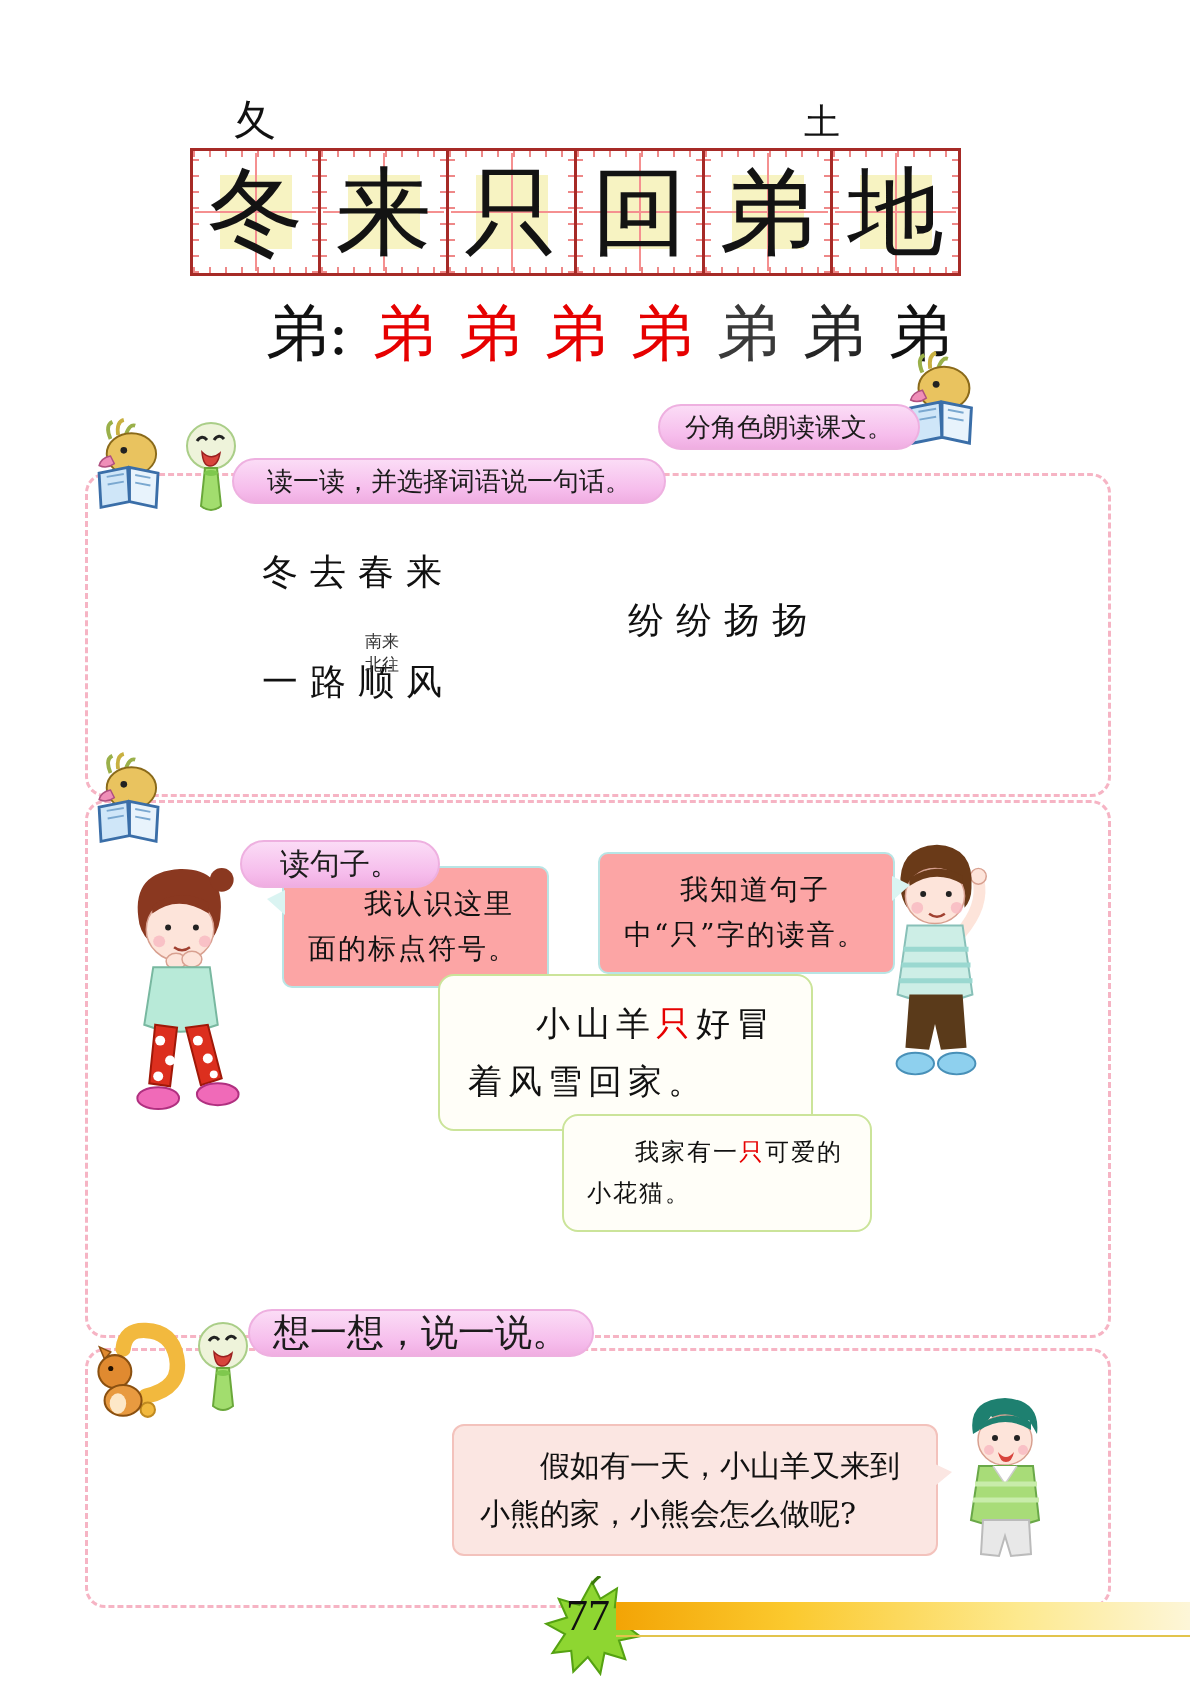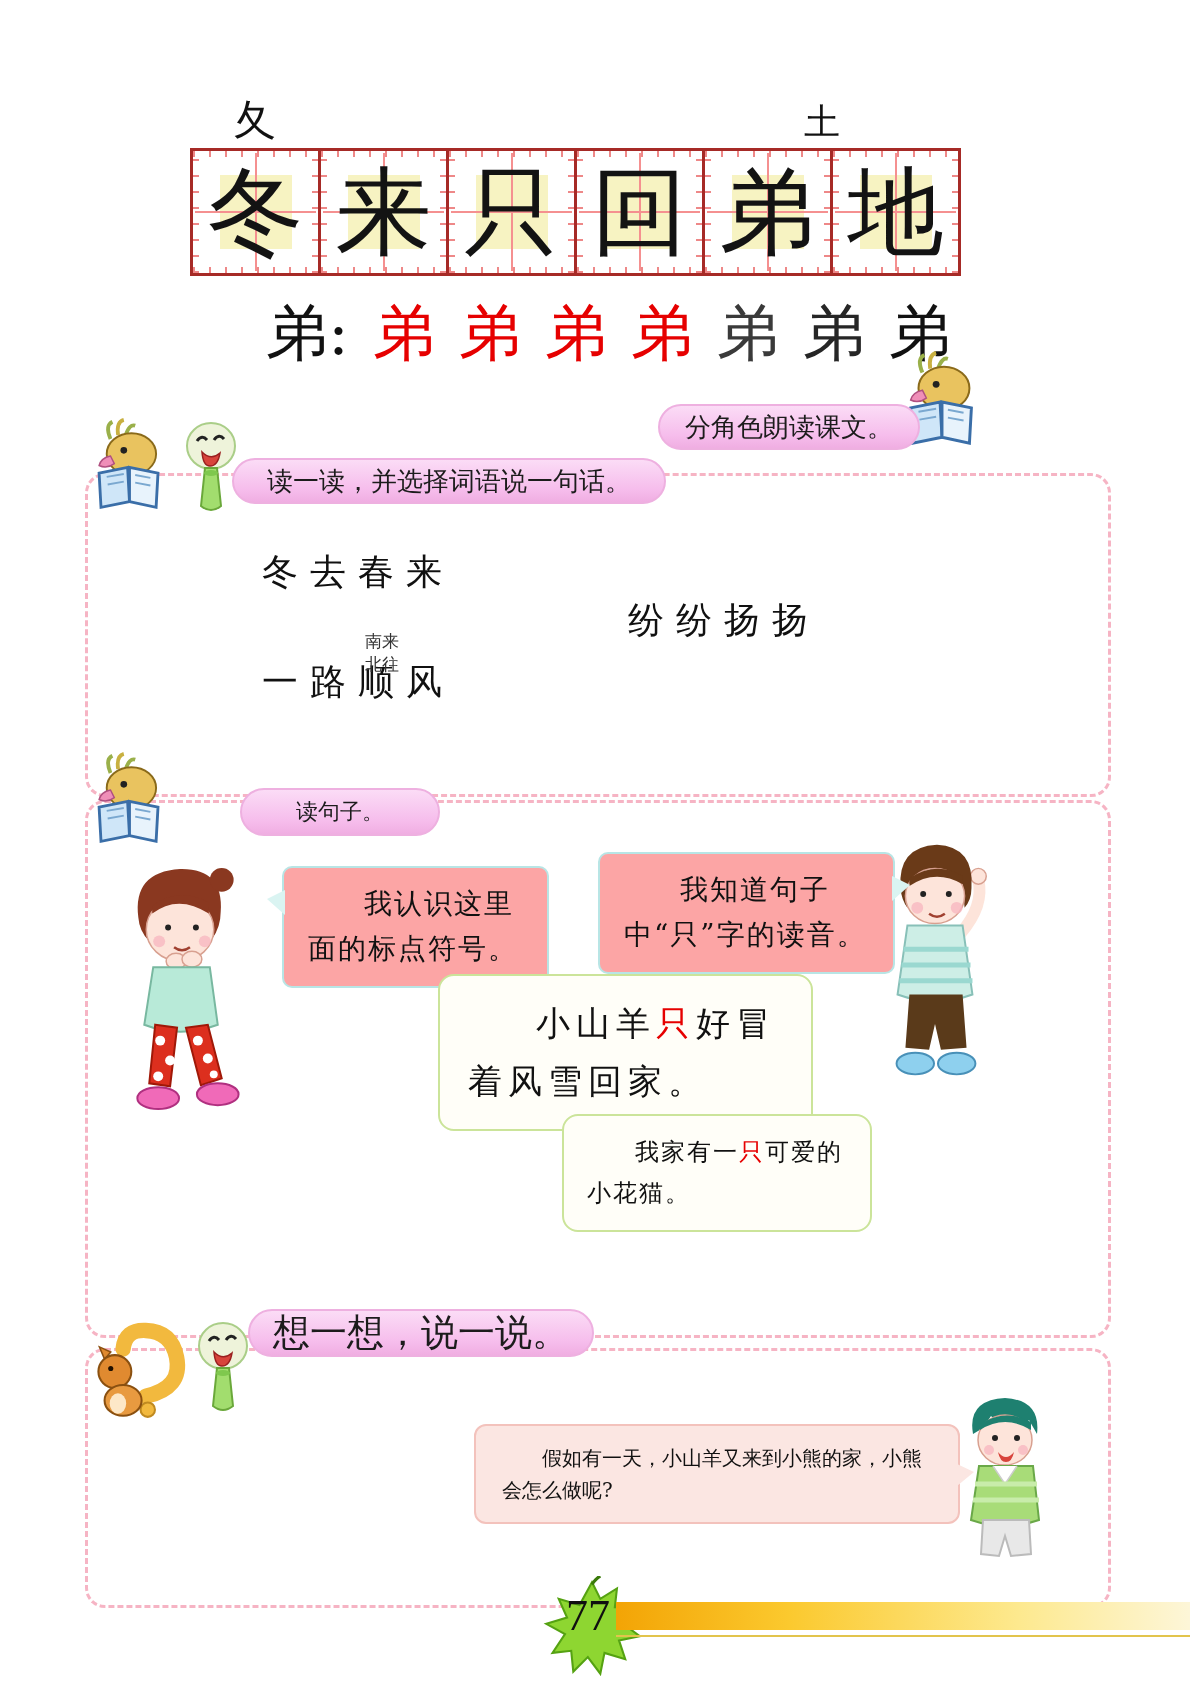--- a/index.html
+++ b/index.html
@@ -33,21 +33,21 @@
   .practice{position:absolute;left:266px;top:296px;display:flex;align-items:flex-end;gap:24px;
             font-family:"DejaVu Serif",serif;font-size:62px;line-height:74px;}
   .practice-label{color:#111;}
 
   
   .pill{position:absolute;display:flex;align-items:center;justify-content:center;
         background:linear-gradient(180deg,#fbdcf6 0%,#f6bdec 70%,#f0aee2 100%);
         border:2px solid #eeb0e0;border-radius:24px;color:#1c1c1c;z-index:5;}
   .pill-role{left:658px;top:404px;width:258px;height:42px;font-size:26px;}
   .pill-s1{left:232px;top:458px;width:430px;height:42px;font-size:26px;}
-  .pill-s2{left:240px;top:788px;width:196px;height:44px;font-size:22px;text-align:center;}
+  .pill-s2{left:240px;top:840px;width:196px;height:44px;font-size:30px;text-align:center;}
   .pill-s3{left:248px;top:1309px;width:342px;height:44px;font-size:37px;}
 
   
   .dashed-box{position:absolute;border:3px dashed #f6b4c4;border-radius:20px;background:transparent;}
   .box-s1{left:85px;top:473px;width:1020px;height:318px;}
   .box-s2{left:85px;top:800px;width:1020px;height:532px;}
   .box-s3{left:85px;top:1348px;width:1020px;height:254px;}
 
   
   .word{position:absolute;font-family:"DejaVu Serif",serif;font-size:36px;letter-spacing:12px;color:#111;}
@@ -69,22 +69,22 @@
 
   
   .gbox{position:absolute;background:#fffef8;border:2px solid #cbe49a;border-radius:16px;
         font-family:"DejaVu Serif",serif;color:#111;}
   .gbox p{margin:0;text-indent:2em;}
   .g1{left:438px;top:974px;width:315px;padding:18px 28px;font-size:34px;letter-spacing:6px;line-height:1.72;}
   .g2{left:238px;top:1082px;width:275px;padding:16px 24px;font-size:30px;letter-spacing:2px;line-height:1.7;}
   .g3{left:562px;top:1114px;width:260px;padding:16px 23px;font-size:24px;letter-spacing:2px;line-height:1.7;}
 
   
-  .pinkbubble{position:absolute;left:474px;top:1424px;width:430px;background:#fbe6e2;border:2px solid #f3c2bc;
-              border-radius:12px;padding:16px 26px;font-family:"DejaVu Serif",serif;font-size:20px;
+  .pinkbubble{position:absolute;left:452px;top:1424px;width:430px;background:#fbe6e2;border:2px solid #f3c2bc;
+              border-radius:12px;padding:16px 26px;font-family:"DejaVu Serif",serif;font-size:30px;
               line-height:1.6;text-indent:2em;color:#111;}
   .tail-pink{right:-16px;top:38px;border-top:8px solid transparent;border-bottom:14px solid transparent;border-left:17px solid #fbe6e2;}
 
   
   .illus{position:absolute;}
   .bird-role{left:893px;top:350px;}
   .bird-s1{left:82px;top:418px;}
   .mic-s1{left:180px;top:420px;}
   .bird-s2{left:82px;top:752px;}
   .girl{left:108px;top:856px;}

